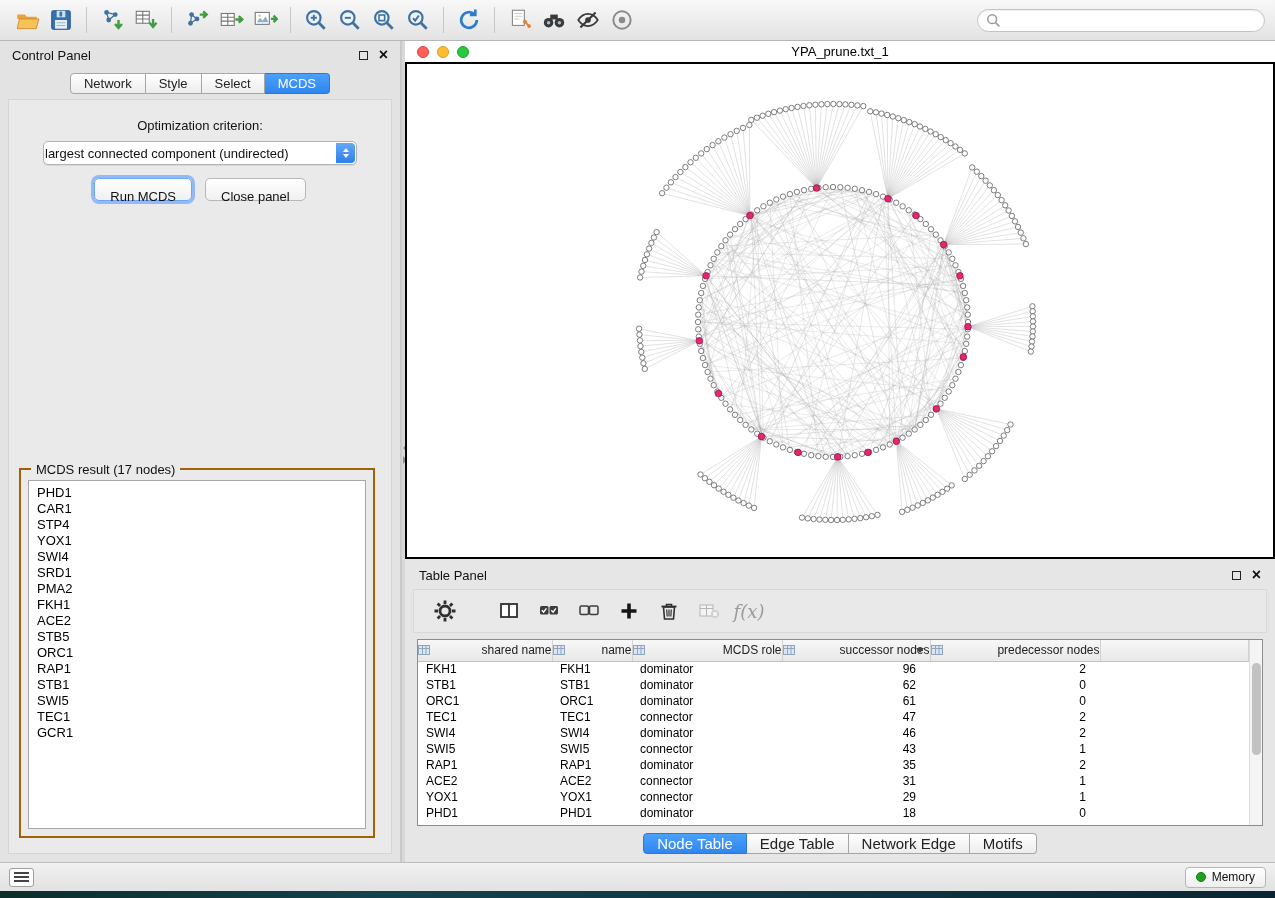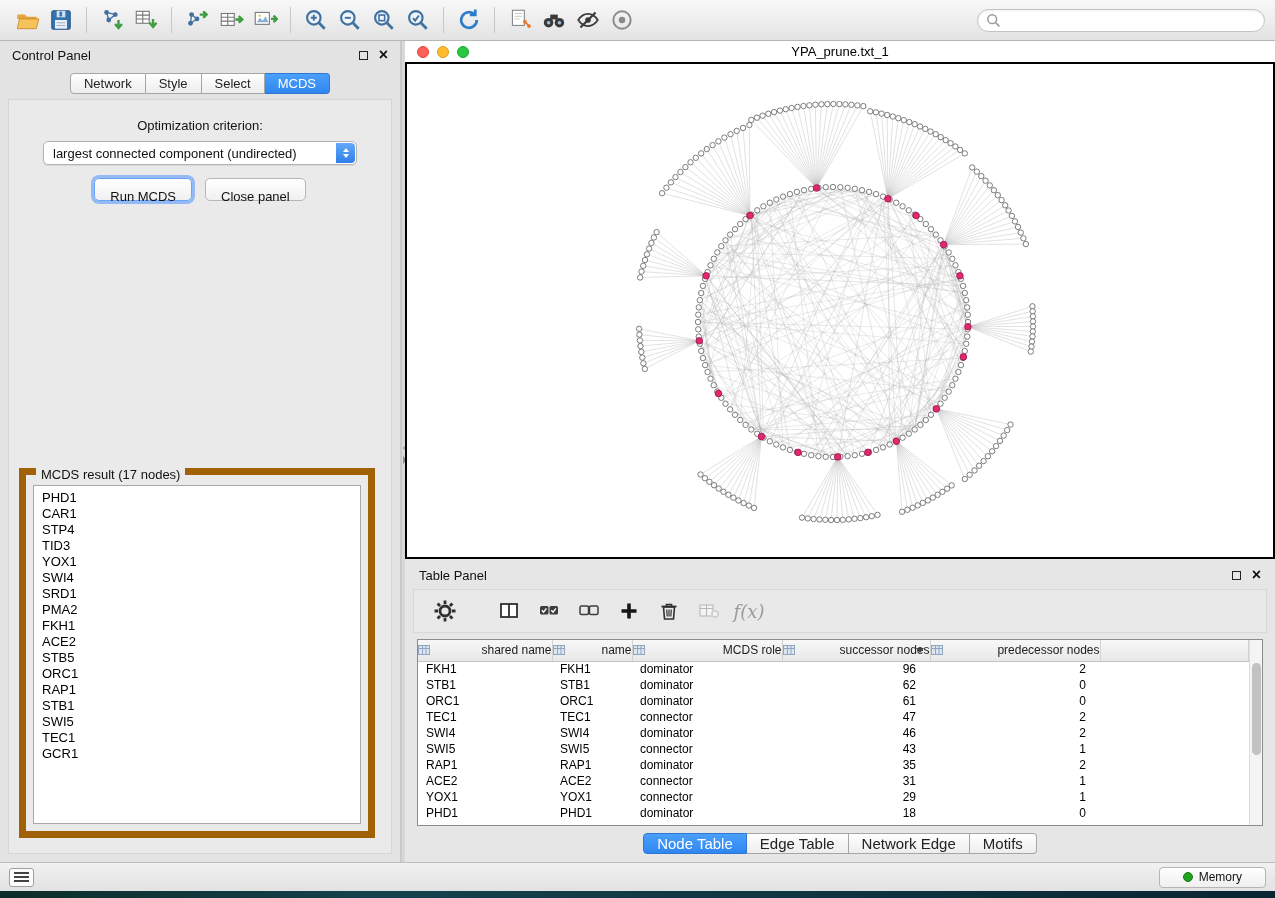--- a/index.html
+++ b/index.html
@@ -24,29 +24,29 @@
   .win-btns{margin-left:auto;display:flex;gap:11px;align-items:center}
   .float-box{width:9px;height:9px;border:1.5px solid #222;display:inline-block;cursor:pointer}
   .close-x{font-size:16px;font-weight:bold;color:#111;line-height:1;cursor:pointer}
   .cp-tabs{display:flex;justify-content:center;margin-top:4px}
   .cp-tab{height:21px;padding:4px 13px;font-size:13px;display:flex;align-items:center;background:linear-gradient(#ffffff,#ededed);border:1px solid #a6a6a6;border-left:none;color:#222;cursor:pointer}
   .cp-tab:first-child{border-left:1px solid #a6a6a6;border-radius:4px 0 0 4px}
   .cp-tab:last-child{border-radius:0 4px 4px 0}
   .cp-tab.active{background:linear-gradient(#4ba0fb,#2f86ef);color:#fff;border-color:#2e77d4}
   .cp-body{position:absolute;top:58px;left:8px;right:8px;bottom:8px;background:#eaeaea;border:1px solid #d6d6d6}
   .opt-label{text-align:center;font-size:13px;margin-top:18px;color:#111}
-  .dropdown{margin:8px auto 0;width:314px;height:24px;background:#fff;border:1px solid #b3b3b3;border-radius:5px;display:flex;align-items:center;font-size:13px;padding-left:9px;position:relative;cursor:pointer;box-shadow:0 1px 1px rgba(0,0,0,.08);color:#111}
+  .dropdown{margin:8px auto 0;width:314px;height:24px;background:#fff;border:1px solid #b3b3b3;border-radius:5px;display:flex;align-items:center;font-size:13px;padding-left:1px;position:relative;cursor:pointer;box-shadow:0 1px 1px rgba(0,0,0,.08);color:#111}
   .dd-stepper{position:absolute;right:1px;top:1px;bottom:1px;width:19px;background:linear-gradient(#64a9f8,#2e7fe8);border-radius:0 4px 4px 0;display:flex;flex-direction:column;align-items:center;justify-content:center;gap:2px}
   .dd-stepper i{width:0;height:0;border-left:3.5px solid transparent;border-right:3.5px solid transparent;display:block}
   .dd-up{border-bottom:4.5px solid #fff}
   .dd-down{border-top:4.5px solid #fff}
   .btn-row{display:flex;justify-content:center;gap:13px;margin-top:13px}
   .mac-btn{height:23px;padding:10px 15px;font-size:13px;background:linear-gradient(#ffffff,#f0f0f0);border:1px solid #b7b7b7;border-radius:5px;color:#111;cursor:pointer;font-family:inherit}
   .mac-btn.focused{box-shadow:0 0 0 3px rgba(77,144,254,.55);border-color:#6aa6f8}
-  .result-box{position:absolute;left:10px;right:16px;top:368px;bottom:15px;border:7px solid #a16207}
+  .result-box{position:absolute;left:10px;right:16px;top:368px;bottom:15px;border:2px solid #a16207}
   .result-legend{position:absolute;top:-8px;left:10px;background:#eaeaea;padding:0 5px;font-size:13px;color:#111}
   .result-list{position:absolute;left:7px;right:7px;top:10px;bottom:7px;background:#fff;border:1px solid #a8a8a8;padding:4px 0;overflow:hidden}
   .result-item{font-size:13px;line-height:16px;padding:0 8px;color:#000}
 
   
   .right-pane{position:absolute;left:402px;top:0;right:0;height:100%;background:#e6e6e6}
   .splitter{position:absolute;left:0;top:0;width:3px;height:100%;background:#d8d8d8}
   .split-handle{position:absolute;left:0;top:398px;width:6px;height:30px;display:flex;flex-direction:column;align-items:center;justify-content:center;gap:4px;cursor:col-resize}
   .split-handle i{width:0;height:0;display:block}
   .sh-left{border-top:4px solid transparent;border-bottom:4px solid transparent;border-right:4px solid #8b8b8b}
@@ -79,21 +79,21 @@
   .tp-tabs{position:absolute;left:0;right:0;bottom:8px;display:flex;justify-content:center}
   .tp-tab{height:21px;padding:0 13px;font-size:15px;display:flex;align-items:center;background:linear-gradient(#ffffff,#ededed);border:1px solid #a6a6a6;border-left:none;color:#222;cursor:pointer}
   .tp-tab:first-child{border-left:1px solid #a6a6a6;border-radius:4px 0 0 4px}
   .tp-tab:last-child{border-radius:0 4px 4px 0}
   .tp-tab.active{background:linear-gradient(#4ba0fb,#2f86ef);color:#fff;border-color:#2e77d4}
 
   
   .statusbar{position:absolute;left:0;top:862px;width:100%;height:29px;background:linear-gradient(#f1f1f1,#e2e2e2);border-top:1px solid #bdbdbd;display:flex;align-items:center;padding:0 9px}
   .sb-menu{width:25px;height:19px;border:1px solid #9f9f9f;border-radius:3px;background:#fdfdfd;display:flex;flex-direction:column;justify-content:center;gap:2.5px;padding:0 4px;cursor:pointer}
   .sb-menu i{height:1.5px;background:#444;display:block}
-  .sb-memory{margin-left:auto;height:21px;border:1px solid #b5b5b5;border-radius:4px;background:linear-gradient(#ffffff,#efefef);display:flex;align-items:center;gap:6px;padding:0 23px;font-size:12px;color:#111;cursor:pointer}
+  .sb-memory{margin-left:auto;height:21px;border:1px solid #b5b5b5;border-radius:4px;background:linear-gradient(#ffffff,#efefef);display:flex;align-items:center;gap:6px;padding:0 10px;font-size:12px;color:#111;cursor:pointer}
   .sb-dot{width:10px;height:10px;border-radius:50%;background:#1fa21f;border:1px solid #157815}
   .desktop-strip{position:absolute;left:0;top:891px;width:100%;height:7px}
 </style>
 </head>
 <body>
 
 <div class="app">
 
   <div class="toolbar">
     <div class="tb-icons">
@@ -260,21 +260,20 @@
         <div class="btn-row">
           <button class="mac-btn focused">Run MCDS</button>
           <button class="mac-btn">Close panel</button>
         </div>
         <div class="result-box">
           <span class="result-legend">MCDS result (17 nodes)</span>
           <div class="result-list">
               <div class="result-item">PHD1</div>
               <div class="result-item">CAR1</div>
               <div class="result-item">STP4</div>
-              <div class="result-item">TID3</div>
               <div class="result-item">YOX1</div>
               <div class="result-item">SWI4</div>
               <div class="result-item">SRD1</div>
               <div class="result-item">PMA2</div>
               <div class="result-item">FKH1</div>
               <div class="result-item">ACE2</div>
               <div class="result-item">STB5</div>
               <div class="result-item">ORC1</div>
               <div class="result-item">RAP1</div>
               <div class="result-item">STB1</div>

